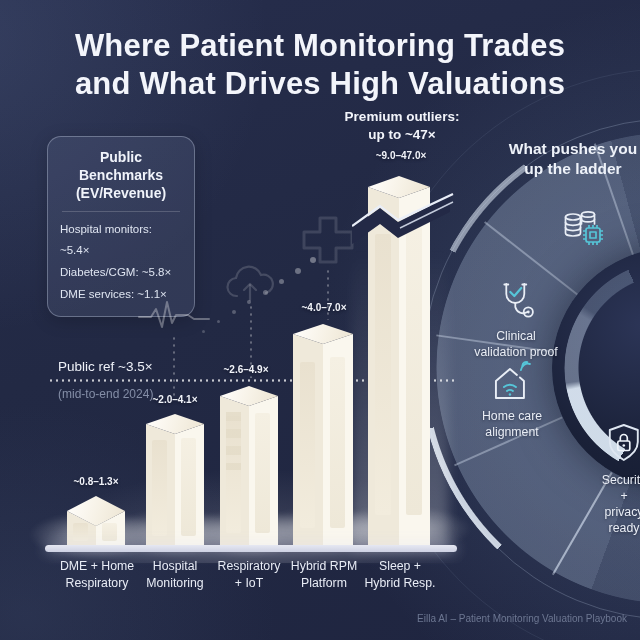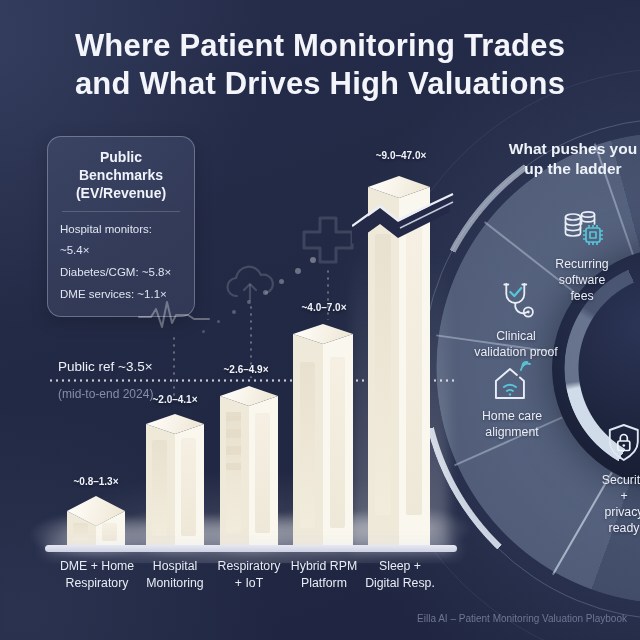--- a/index.html
+++ b/index.html
@@ -238,32 +238,34 @@
     <polygon points="0,36 28,16 46,30 98,4 98,20 46,46 28,32 0,52" fill="#232946"></polygon>
     <polyline points="0,34 28,14 46,28 101,2" fill="none" stroke="#e9eef8" stroke-width="2.2" stroke-linejoin="round"></polyline>
     <polyline points="48,36 101,10" fill="none" stroke="#dfe6f4" stroke-width="1.4" opacity=".85"></polyline>
   </svg>
 
   <div class="bar-label bl-1">~0.8–1.3×</div>
   <div class="bar-label bl-2">~2.0–4.1×</div>
   <div class="bar-label bl-3">~2.6–4.9×</div>
   <div class="bar-label bl-4">~4.0–7.0×</div>
   <div class="bar-label bl-5">~9.0–47.0×</div>
+  <div class="annot pre">Premium outliers:
+up to ~47×</div>
 
   <div class="baseline"></div>
   <div class="xlab x-1 pre">DME + Home
 Respiratory</div>
   <div class="xlab x-2 pre">Hospital
 Monitoring</div>
   <div class="xlab x-3 pre">Respiratory
 + IoT</div>
   <div class="xlab x-4 pre">Hybrid RPM
 Platform</div>
   <div class="xlab x-5 pre">Sleep +
-Digital Resp.</div>
+Hybrid Resp.</div>
 
   <div class="ladder-title pre">What pushes you
 up the ladder</div>
 
   <div class="litem li-1">
     <svg width="46" height="40" viewBox="0 0 46 40">
       <g fill="none" stroke="#e9eef6" stroke-width="1.7" stroke-linecap="round">
         <ellipse cx="14" cy="7" rx="7.5" ry="3"></ellipse>
         <path d="M6.5,7 v16 c0,1.7 3.4,3 7.5,3 s7.5,-1.3 7.5,-3 v-16"></path>
         <path d="M6.5,12.3 c0,1.7 3.4,3 7.5,3 s7.5,-1.3 7.5,-3"></path>
@@ -271,22 +273,20 @@
         <ellipse cx="29" cy="4.5" rx="6.5" ry="2.6"></ellipse>
         <path d="M22.5,4.5 v9.5 M35.5,4.5 v9.5"></path>
         <path d="M22.5,9.2 c0,1.5 2.9,2.6 6.5,2.6 s6.5,-1.1 6.5,-2.6"></path>
       </g>
       <g fill="none" stroke="#56c5d8" stroke-width="1.7" stroke-linejoin="round">
         <rect x="27" y="18" width="14" height="14" rx="2"></rect>
         <rect x="31" y="22" width="6" height="6"></rect>
         <path d="M30,18 v-3 M34,18 v-3 M38,18 v-3 M30,32 v3 M34,32 v3 M38,32 v3 M27,21 h-3 M27,25 h-3 M27,29 h-3 M41,21 h3 M41,25 h3 M41,29 h3"></path>
       </g>
     </svg>
-    <div class="lab pre">Recurring
-software fees</div>
   </div>
 
   <div class="litem li-2">
     <svg width="42" height="42" viewBox="0 0 42 42">
       <g fill="none" stroke="#e9eef6" stroke-width="1.8" stroke-linecap="round">
         <path d="M11,4 v10 a9,9 0 0 0 18 0 V4"></path>
         <path d="M9,4.5 h4 M27,4.5 h4"></path>
         <path d="M20,23 v4 a8,8 0 0 0 12,5"></path>
         <circle cx="33" cy="32" r="4.6"></circle>
         <circle cx="33" cy="32" r="1.4" fill="#e9eef6" stroke="none"></circle>

